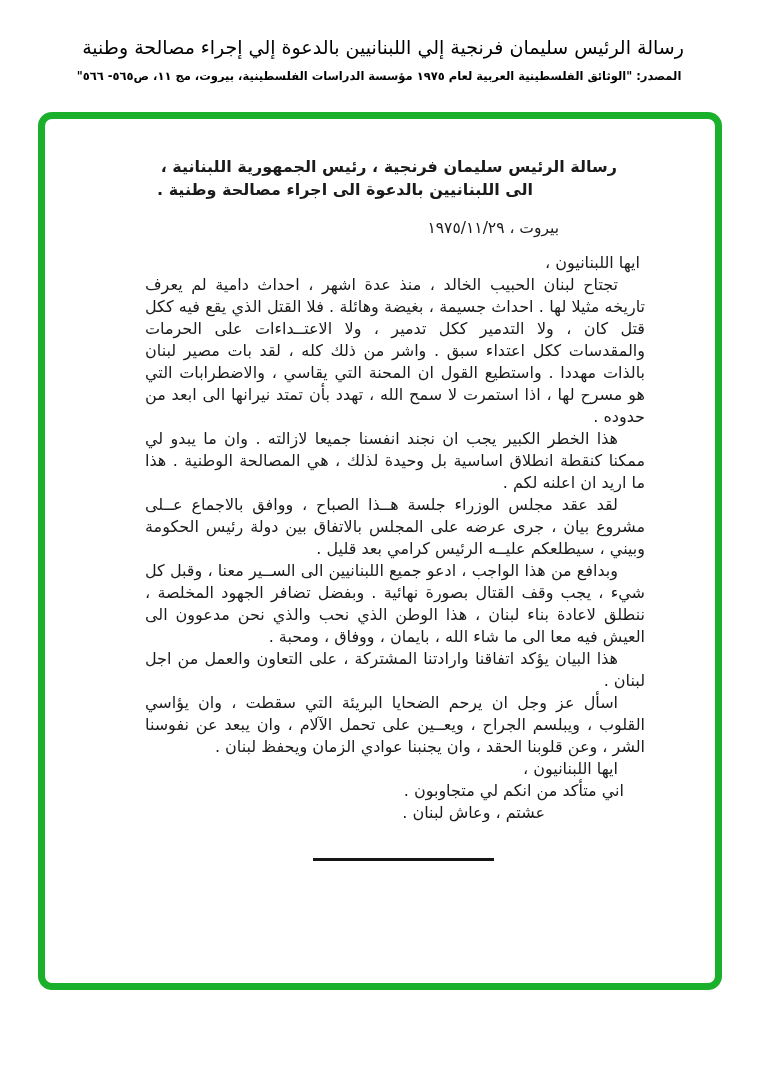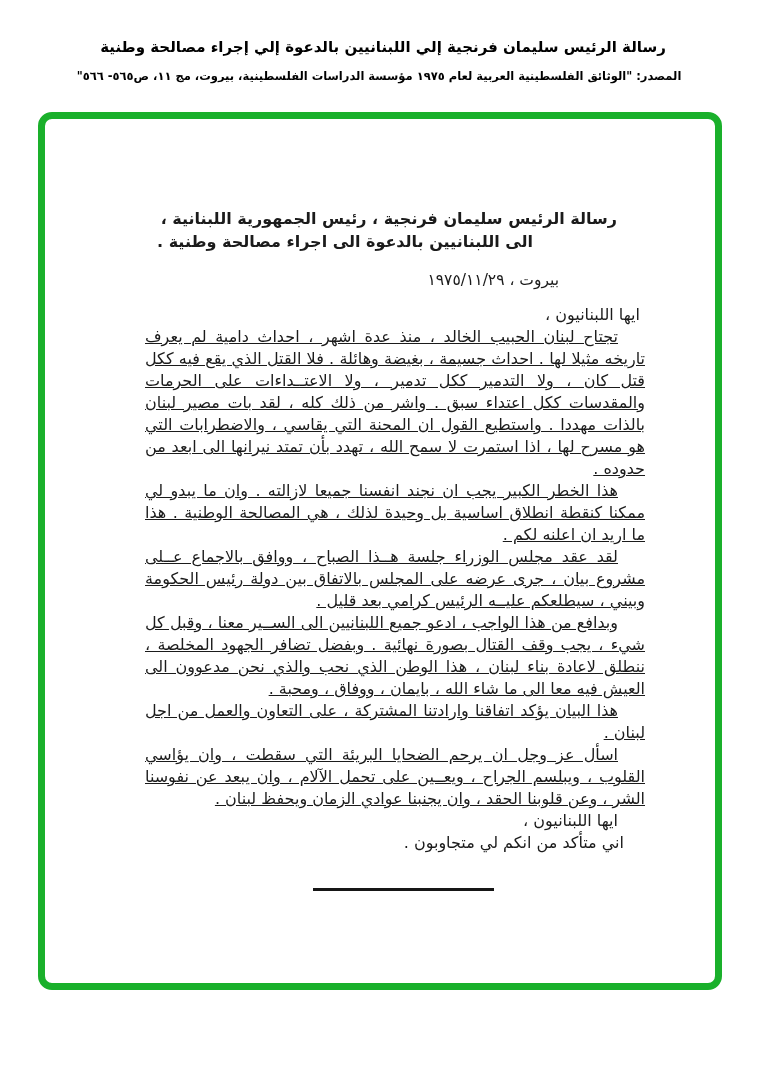--- a/index.html
+++ b/index.html
@@ -14,22 +14,22 @@
     overflow: hidden;
   }
 
   
   .caption-header {
     direction: rtl;
     text-align: center;
     padding-top: 36px;
   }
   .caption-title {
-    font-size: 15px;
-    font-weight: bold;
+    font-size: 19px;
+    font-weight: normal;
     color: #000;
     line-height: 22px;
     margin-left: 8px;
   }
   .caption-source {
     font-size: 11.5px;
     font-weight: bold;
     color: #000;
     margin-top: 11px;
   }
@@ -44,21 +44,21 @@
     border: 7px solid #1AB02B;
     border-radius: 14px;
     background: #ffffff;
     overflow: hidden;
   }
 
   
   .doc-page {
     direction: rtl;
     color: #1b1b1b;
-    padding: 88px 70px 0 100px; 
+    padding: 36px 70px 0 100px; 
     font-size: 16px;
   }
   .doc-title {
     font-weight: bold;
     font-size: 16px;
     line-height: 23px;
   }
   .doc-title-l1 { text-align: right; padding-left: 0; padding-right: 0; margin-right: 28px; }
   .doc-title-l2 { margin-right: 112px; }
 
@@ -72,21 +72,20 @@
   }
   .place-date { margin-right: 86px; white-space: nowrap; }
   .attribution { text-align: left; white-space: nowrap; }
 
   .salutation   { margin-top: 12px; padding-right: 5px;  line-height: 22px; }
   .doc-par {
     margin: 0;
     text-align: justify;
     text-indent: 27px;
     line-height: 22px;
-    text-decoration: underline;
   }
   .salutation2  { padding-right: 27px;  line-height: 22px; }
   .closing-1    { padding-right: 21px;  line-height: 22px; }
   .closing-2    { padding-right: 100px; line-height: 22px; }
 
   .divider {
     width: 181px;
     height: 3px;
     background: #161616;
     margin: 34px auto 0 auto;
@@ -117,16 +116,17 @@
 
     <p class="doc-par">تجتاح لبنان الحبيب الخالد ، منذ عدة اشهر ، احداث دامية لم يعرف تاريخه مثيلا لها . احداث جسيمة ، بغيضة وهائلة . فلا القتل الذي يقع فيه ككل قتل كان ، ولا التدمير ككل تدمير ، ولا الاعتــداءات على الحرمات والمقدسات ككل اعتداء سبق . واشر من ذلك كله ، لقد بات مصير لبنان بالذات مهددا . واستطيع القول ان المحنة التي يقاسي ، والاضطرابات التي هو مسرح لها ، اذا استمرت لا سمح الله ، تهدد بأن تمتد نيرانها الى ابعد من حدوده .</p>
     <p class="doc-par">هذا الخطر الكبير يجب ان نجند انفسنا جميعا لازالته . وان ما يبدو لي ممكنا كنقطة انطلاق اساسية بل وحيدة لذلك ، هي المصالحة الوطنية . هذا ما اريد ان اعلنه لكم .</p>
     <p class="doc-par">لقد عقد مجلس الوزراء جلسة هــذا الصباح ، ووافق بالاجماع عــلى مشروع بيان ، جرى عرضه على المجلس بالاتفاق بين دولة رئيس الحكومة وبيني ، سيطلعكم عليــه الرئيس كرامي بعد قليل .</p>
     <p class="doc-par">وبدافع من هذا الواجب ، ادعو جميع اللبنانيين الى الســير معنا ، وقبل كل شيء ، يجب وقف القتال بصورة نهائية . وبفضل تضافر الجهود المخلصة ، ننطلق لاعادة بناء لبنان ، هذا الوطن الذي نحب والذي نحن مدعوون الى العيش فيه معا الى ما شاء الله ، بايمان ، ووفاق ، ومحبة .</p>
     <p class="doc-par">هذا البيان يؤكد اتفاقنا وارادتنا المشتركة ، على التعاون والعمل من اجل لبنان .</p>
     <p class="doc-par">اسأل عز وجل ان يرحم الضحايا البريئة التي سقطت ، وان يؤاسي القلوب ، ويبلسم الجراح ، ويعــين على تحمل الآلام ، وان يبعد عن نفوسنا الشر ، وعن قلوبنا الحقد ، وان يجنبنا عوادي الزمان ويحفظ لبنان .</p>
 
     <div class="salutation2">ايها اللبنانيون ،</div>
     <div class="closing-1">اني متأكد من انكم لي متجاوبون .</div>
+    <div class="closing-2">عشتم ، وعاش لبنان .</div>
 
     <div class="divider"></div>
   </div>
 </div>
 
 </body></html>

